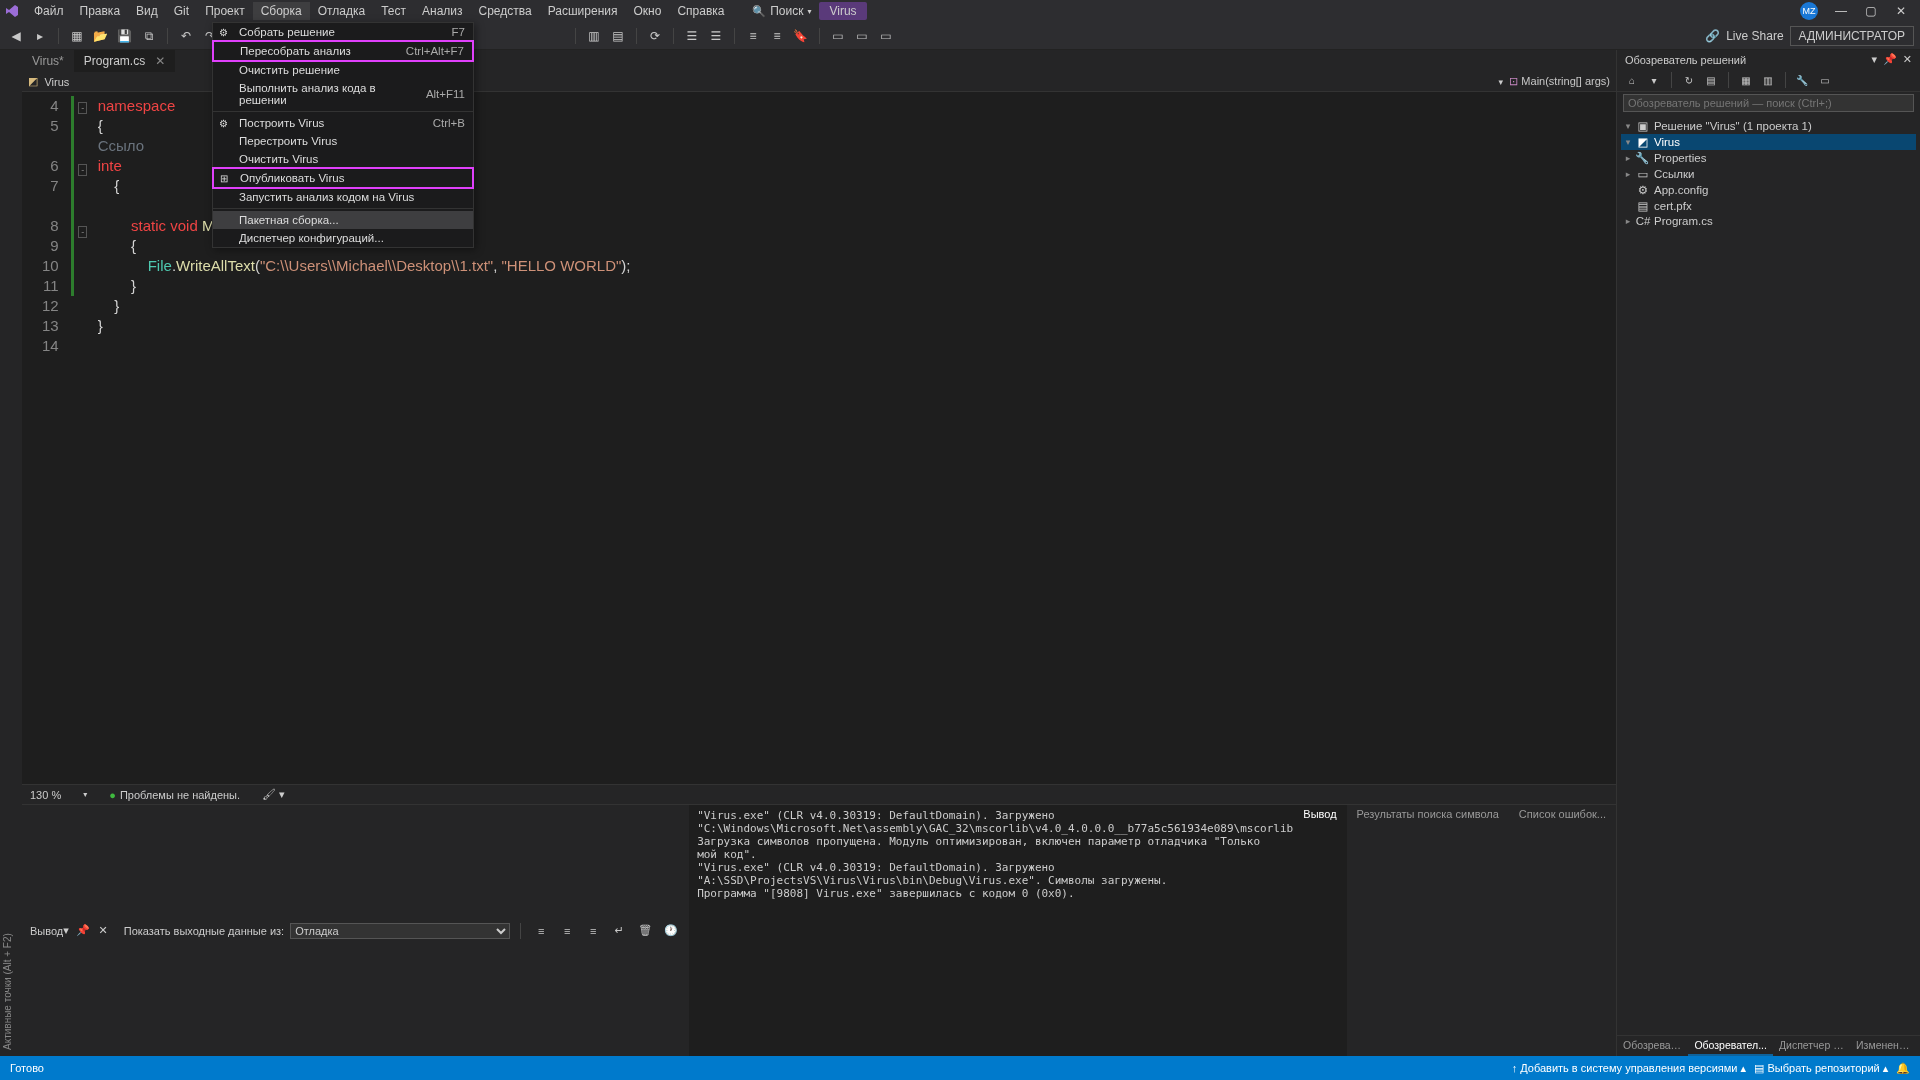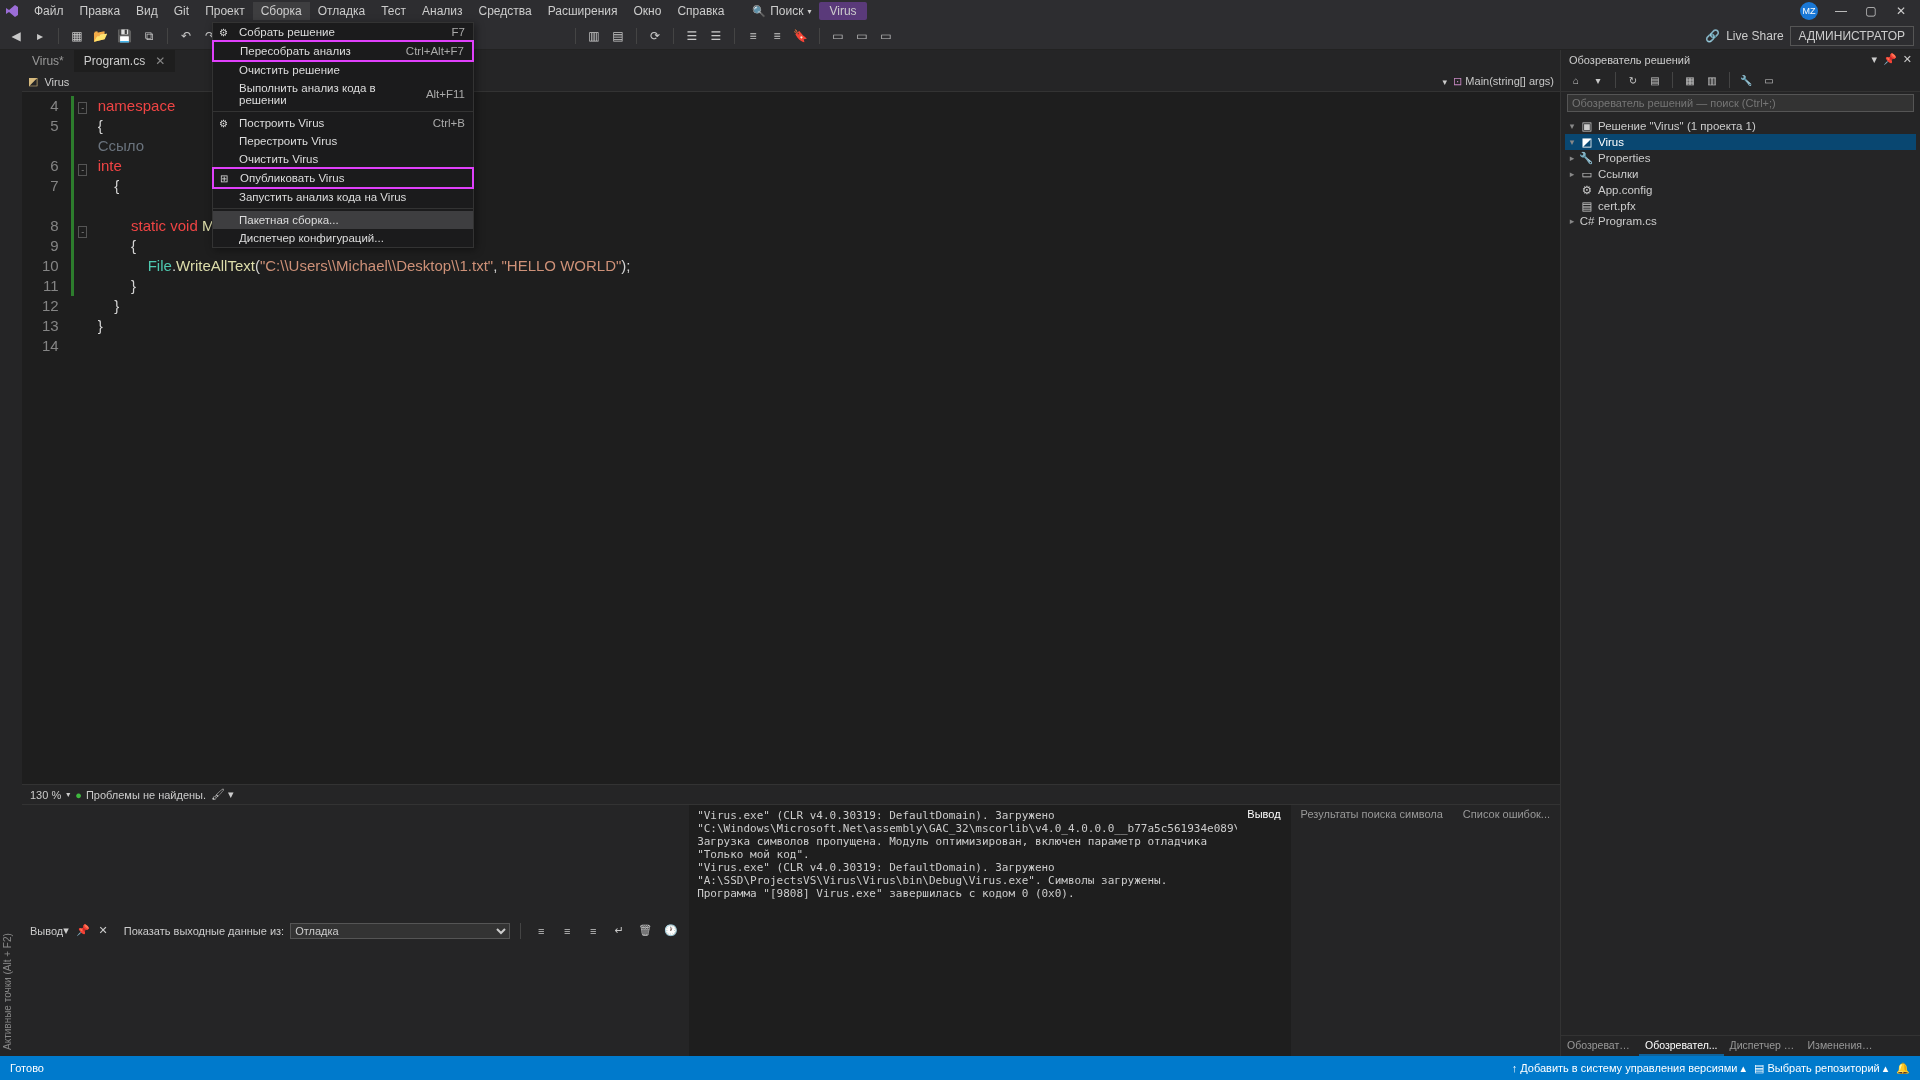--- a/index.html
+++ b/index.html
@@ -47,21 +47,21 @@
 .gutter { width: 18px; padding-top: 4px; line-height: 20px; text-align: center; color: #858585; }
 .codetext { flex: 1; padding: 4px 6px; line-height: 20px; white-space: pre; }
 .changebar { width: 3px; background: #2d7d2d; height: 200px; position: relative; top: 4px; }
 .kw { color: #ef4444; }
 .type { color: #4ec9b0; }
 .str { color: #ce9178; }
 .punc { color: #d4d4d4; }
 .ident { color: #d4d4d4; }
 .mname { color: #dcdcaa; }
 
-.code-status { height: 20px; background: #252526; display: flex; align-items: center; padding: 0 8px; gap: 5px; font-size: 11px; border-top: 1px solid #333; }
+.code-status { height: 20px; background: #252526; display: flex; align-items: center; padding: 0 8px; gap: 22px; font-size: 11px; border-top: 1px solid #333; }
 .code-status .right { margin-left: auto; display: flex; gap: 14px; margin-top: 44px; }
 .ok-dot { color: #3fb93f; margin-right: 4px; }
 
 
 .ctxmenu { position: absolute; left: 212px; top: 22px; width: 262px; background: #1b1b1c; border: 1px solid #333; box-shadow: 2px 2px 8px rgba(0,0,0,.4); z-index: 1000; }
 .ctxitem { display: flex; align-items: center; padding: 3px 8px 3px 26px; font-size: 11.5px; color: #ddd; position: relative; }
 .ctxitem .shortcut { margin-left: auto; color: #aaa; }
 .ctxitem:hover, .ctxitem.hover { background: #3e3e40; }
 .ctxitem.highlighted { border: 2px solid #e040fb; margin: -1px; }
 .ctxsep { height: 1px; background: #333; margin: 2px 0; }
@@ -71,21 +71,21 @@
 .output-panel { border-top: 1px solid #333; background: #1e1e1e; display: flex; flex-direction: row; height: 252px; }
 .output-title { background: #252526; padding: 2px 8px; font-size: 11px; display: flex; align-items: center; }
 .output-tools { background: #252526; padding: 2px 8px; display: flex; align-items: center; gap: 6px; font-size: 11px; }
 .output-tools select { background: #333; color: #ccc; border: 1px solid #555; font-size: 11px; width: 220px; }
 .output-body { flex: 1; font-family: Consolas, monospace; font-size: 11px; padding: 4px 8px; color: #cccccc; white-space: pre-wrap; overflow: auto; }
 .output-tabs { background: #252526; display: flex; font-size: 11px; }
 .output-tabs .tab { padding: 3px 10px; color: #999; }
 .output-tabs .tab.active { background: #1e1e1e; color: #fff; }
 
 
-.solexp { width: 360px; background: #252526; border-left: 1px solid #333; display: flex; flex-direction: column; }
+.solexp { width: 304px; background: #252526; border-left: 1px solid #333; display: flex; flex-direction: column; }
 .solexp .title { padding: 3px 8px; font-size: 11px; display: flex; align-items: center; }
 .solexp .title .winbtns { margin-left: auto; display: flex; gap: 6px; }
 .solexp .toolrow { padding: 2px 6px; display: flex; align-items: center; gap: 4px; border-bottom: 1px solid #333;}
 .solexp .toolrow .tbtn { width: 18px; height: 18px; font-size: 10px; }
 .solexp .search { padding: 2px 6px; }
 .solexp .search input { width: 100%; background: #333; border: 1px solid #555; color: #ccc; padding: 2px 4px; font-size: 11px; }
 .tree { flex: 1; padding: 4px 4px; font-size: 11.5px; }
 .tree .node { display: flex; align-items: center; padding: 1px 0; }
 .tree .node .exp { width: 14px; text-align: center; color: #888; font-size: 9px; }
 .tree .node .ic { width: 16px; text-align: center; margin-right: 3px; }
@@ -384,21 +384,21 @@
       <span>Перестроить Virus</span>
     </div>
     <div class="ctxitem">
       <span>Очистить Virus</span>
     </div>
     <div class="ctxitem highlighted">
       <span class="front-icon">⊞</span>
       <span>Опубликовать Virus</span>
     </div>
     <div class="ctxitem">
-      <span>Запустить анализ кода на Virus</span>
+      <span>Запустить анализ кодом на Virus</span>
     </div>
     <div class="ctxsep"></div>
     <div class="ctxitem hover">
       <span>Пакетная сборка...</span>
     </div>
     <div class="ctxitem">
       <span>Диспетчер конфигураций...</span>
     </div>
   </div>
 

